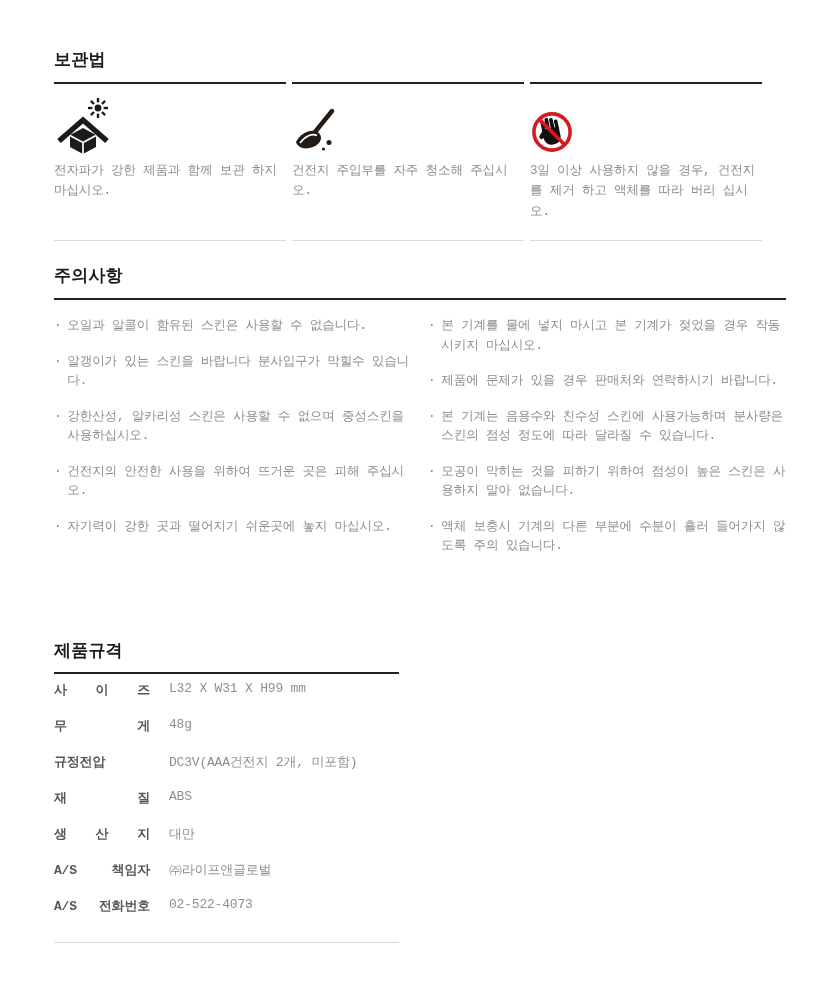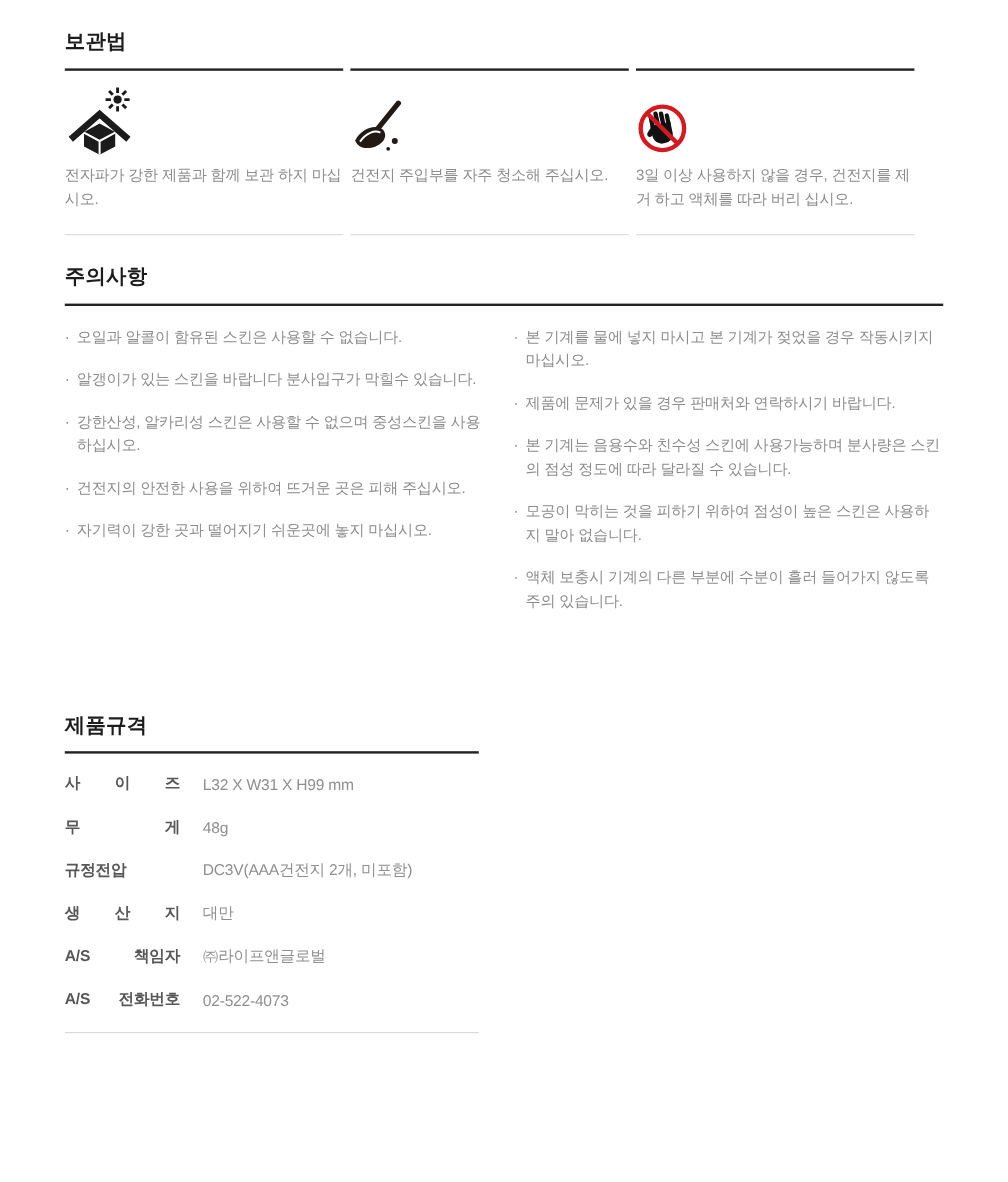--- a/index.html
+++ b/index.html
@@ -7,21 +7,22 @@
   body {
     width: 840px;
     height: 985px;
     font-family: "Liberation Sans", "DejaVu Sans", sans-serif;
     color: #8c8c8c;
     overflow: hidden;
   }
   .page {
     width: 732px;
     margin: 0 auto;
-    padding-top: 23px;
+    padding-top: 48px;
+    font-family: Liberation Mono, monospace;
   }
   h2.section-title {
     font-size: 17px;
     font-weight: 700;
     color: #1c1c1c;
     letter-spacing: 0.2px;
     margin-bottom: 11px;
   }
 
   
@@ -85,21 +86,21 @@
   }
   .spec-table {
     width: 345px;
     padding-top: 7px;
     padding-bottom: 9px;
     border-bottom: 1px solid #d9d9d9;
   }
   .spec-row {
     height: 36px;
     display: flex;
-    align-items: center;
+    align-items: flex-start;
   }
   .spec-label {
     display: inline-block;
     width: 96px;
     font-size: 13px;
     font-weight: 700;
     color: #575757;
     text-align: justify;
     text-align-last: justify;
     letter-spacing: -0.2px;
@@ -249,20 +250,24 @@
       </div>
       <div class="spec-row">
         <span class="spec-label">무 게</span>
         <span class="spec-value">48g</span>
       </div>
       <div class="spec-row">
         <span class="spec-label">규정전압</span>
         <span class="spec-value">DC3V(AAA건전지 2개, 미포함)</span>
       </div>
       <div class="spec-row">
+        <span class="spec-label">재 질</span>
+        <span class="spec-value">ABS</span>
+      </div>
+      <div class="spec-row">
         <span class="spec-label">생 산 지</span>
         <span class="spec-value">대만</span>
       </div>
       <div class="spec-row">
         <span class="spec-label">A/S 책임자</span>
         <span class="spec-value">㈜라이프앤글로벌</span>
       </div>
       <div class="spec-row">
         <span class="spec-label">A/S 전화번호</span>
         <span class="spec-value">02-522-4073</span>

